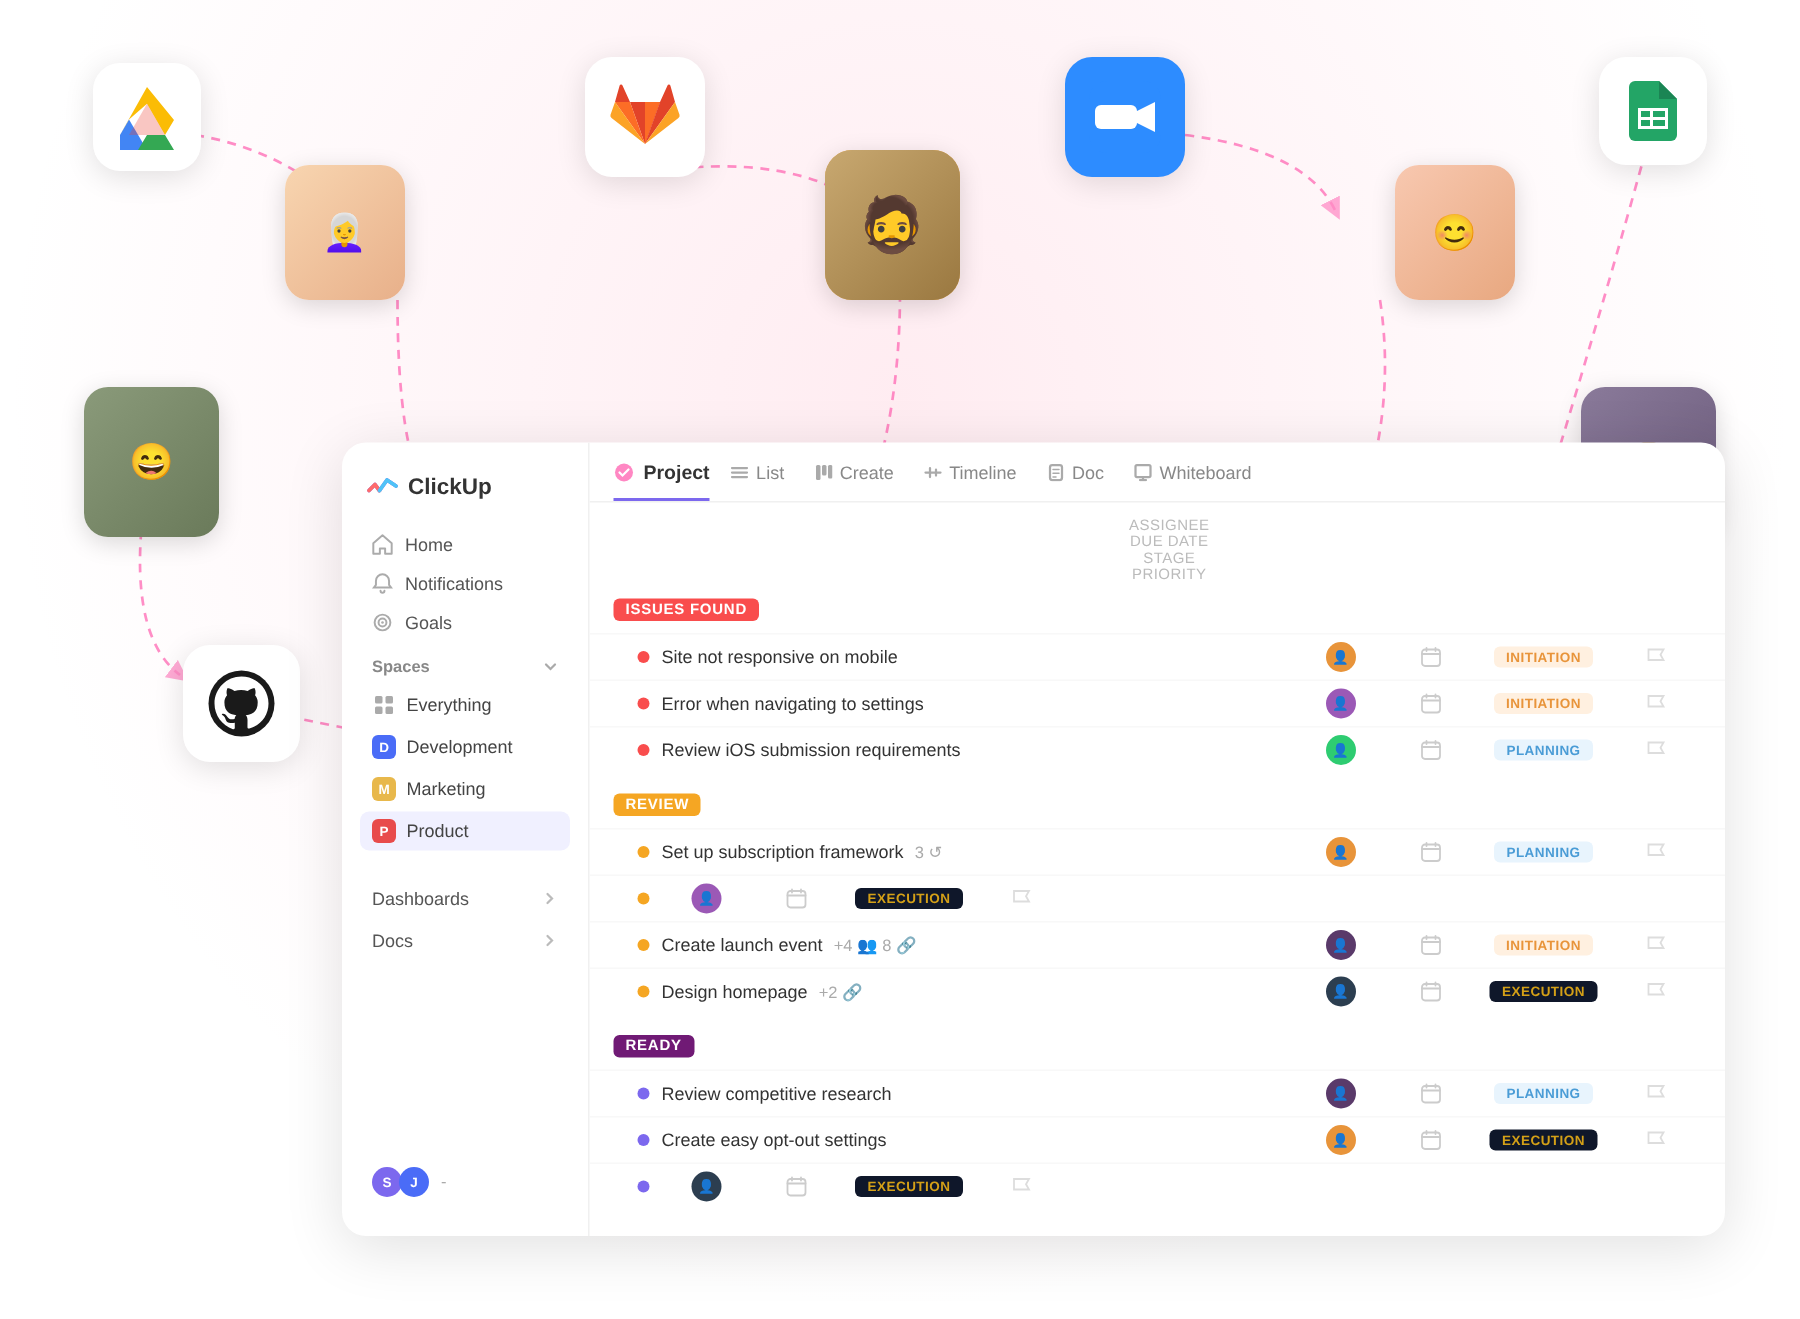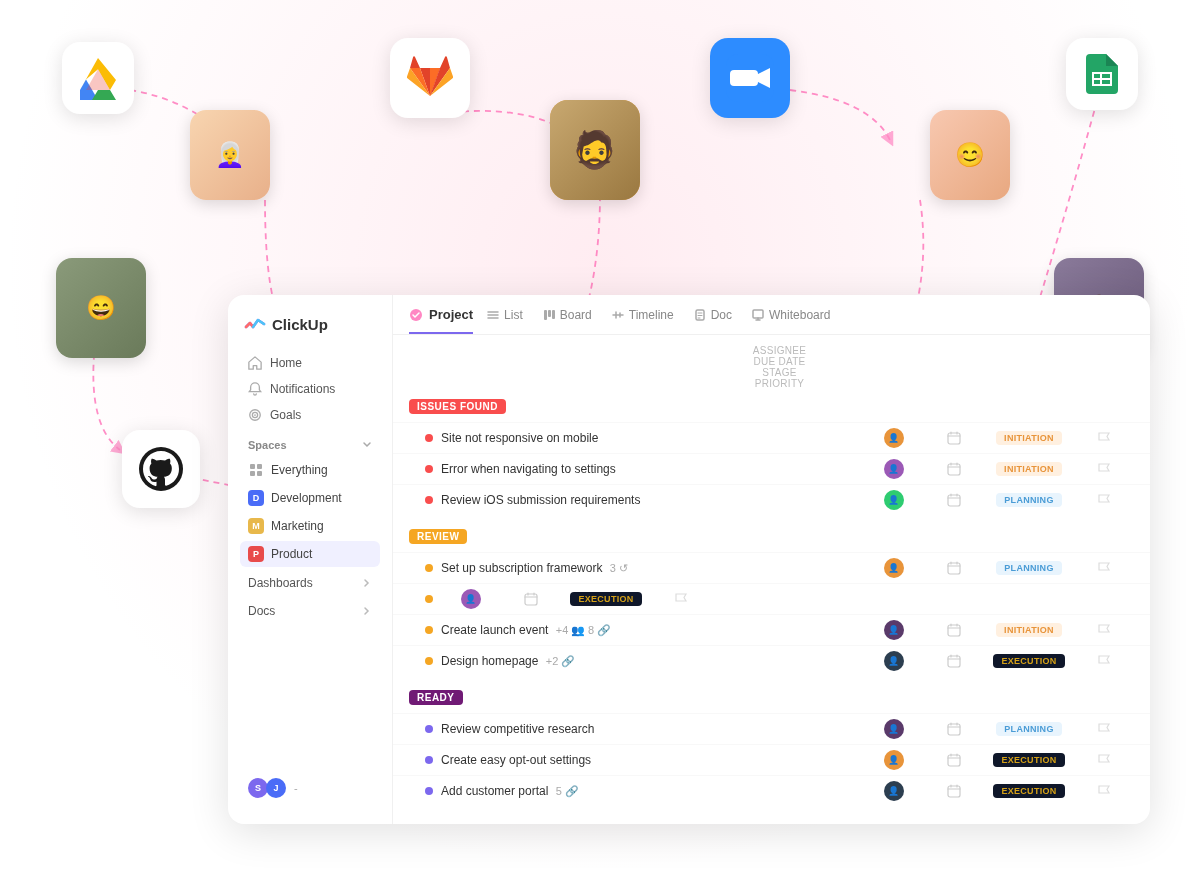--- a/index.html
+++ b/index.html
@@ -150,21 +150,21 @@
       border-radius: 4px;
       display: flex;
       align-items: center;
       justify-content: center;
       font-size: 9px;
       font-weight: 700;
       color: #fff;
     }
 
     .sidebar-section {
-      margin-top: 0;
+      margin-top: 16px;
     }
 
     .sidebar-link {
       display: flex;
       align-items: center;
       justify-content: space-between;
       padding: 7px 8px;
       font-size: 12px;
       color: #555;
       cursor: pointer;
@@ -571,21 +571,21 @@
             <path d="M1 3h10M1 6h10M1 9h10" stroke="#aaa" stroke-width="1.5" stroke-linecap="round"></path>
           </svg>
         <span>List</span>
       </div>
       <div class="tab-item">
         <svg width="12" height="12" viewBox="0 0 12 12">
             <rect x="1" y="1" width="3" height="10" rx="1" fill="#aaa"></rect>
             <rect x="5" y="1" width="3" height="7" rx="1" fill="#aaa"></rect>
             <rect x="9" y="1" width="3" height="9" rx="1" fill="#aaa"></rect>
           </svg>
-        <span>Board</span>
+        <span>Create</span>
       </div>
       <div class="tab-item">
         <svg width="12" height="12" viewBox="0 0 12 12">
             <path d="M1 6h10M4 3v6M8 4v4" stroke="#aaa" stroke-width="1.5" stroke-linecap="round"></path>
           </svg>
         <span>Timeline</span>
       </div>
       <div class="tab-item">
         <svg width="12" height="12" viewBox="0 0 12 12">
             <rect x="2" y="1" width="8" height="10" rx="1.5" fill="none" stroke="#aaa" stroke-width="1.5"></rect>
@@ -829,24 +829,20 @@
         </div>
         <div class="task-priority">
           <svg width="14" height="14" viewBox="0 0 14 14">
               <path d="M2 2h10l-2 3.5L12 9H2V2z" fill="none" stroke="#ddd" stroke-width="1.2"></path>
             </svg>
         </div>
       </div>
 
       <div class="task-row">
         <div class="task-dot" style="background:#7C68EE;"></div>
-        <div class="task-name">
-          <span>Add customer portal</span>
-          <span class="task-extras">5 🔗</span>
-        </div>
         <div class="task-assignee">
           <div class="assignee-avatar" style="background:#2C3E50; color:#fff;">👤</div>
         </div>
         <div class="task-due">
           <svg width="14" height="14" viewBox="0 0 14 14">
               <rect x="1" y="2" width="12" height="11" rx="2" fill="none" stroke="#ccc" stroke-width="1.2"></rect>
               <path d="M1 5h12M4 1v2M10 1v2" stroke="#ccc" stroke-width="1.2" stroke-linecap="round"></path>
             </svg>
         </div>
         <div class="task-stage">

